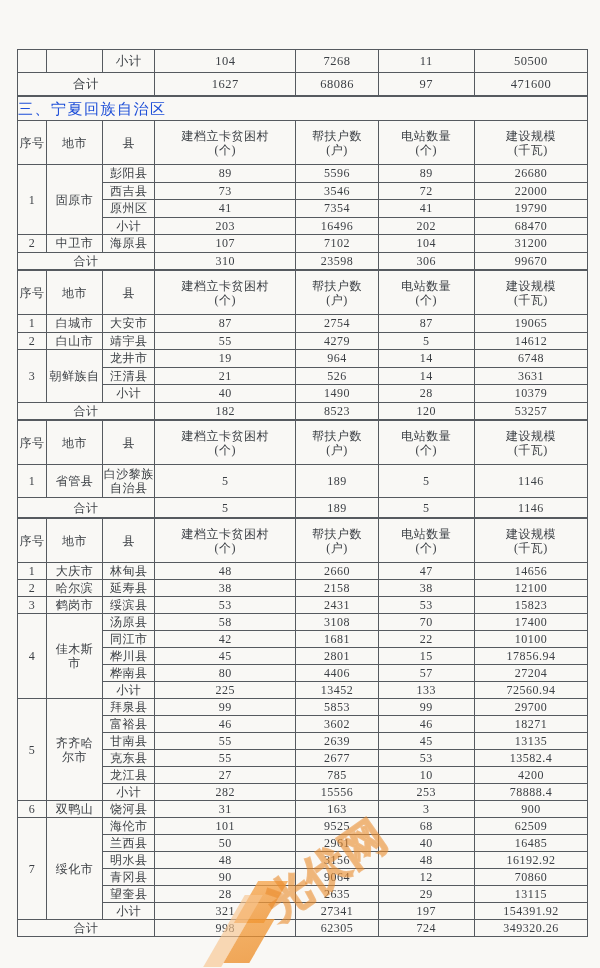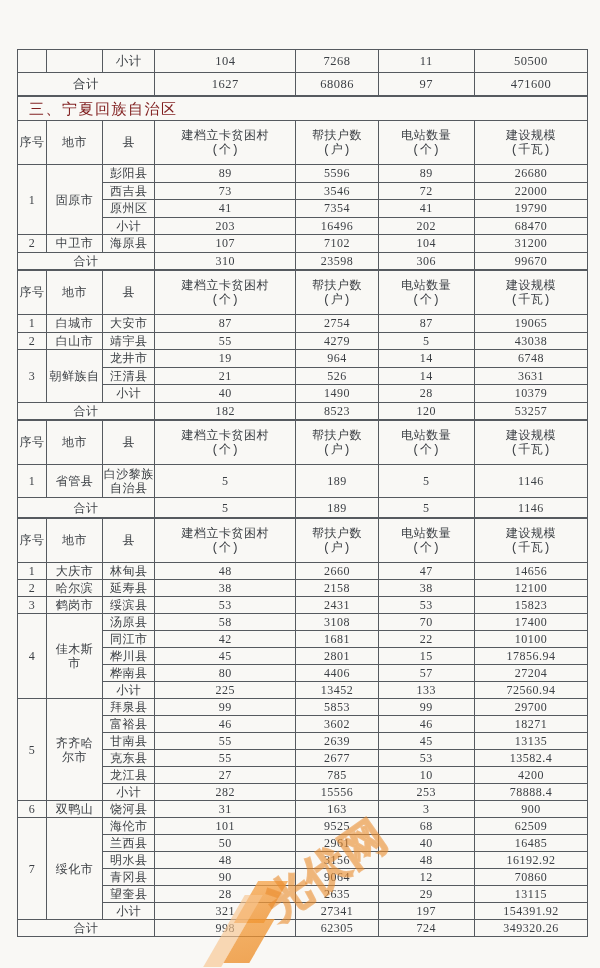--- a/index.html
+++ b/index.html
@@ -8,35 +8,35 @@
     background:#f9f8f5;
     font-family:"Liberation Serif","DejaVu Serif",serif;
     color:#3b3f44;
   }
   .page{position:absolute;inset:0;}
   #tables{position:absolute;left:17px;top:13px;width:571px;margin-top:36px;}
   .section-title{
     height:23px;line-height:24px;
     border:1px solid #565a5f;border-bottom:none;
     font-size:15px;letter-spacing:1.5px;
-    padding-left:11px;color:#7f1d1d;
+    color:#1d4ed8;
     background:transparent;
   }
   table.data-table{
     border-collapse:collapse;table-layout:fixed;width:571px;
   }
   td,th{
     border:1px solid #565a5f;
     text-align:center;vertical-align:middle;
     padding:0;font-size:12px;line-height:14px;
     white-space:pre-line;overflow:hidden;
     font-weight:normal;color:#3b3f44;
     letter-spacing:.5px;
   }
-  thead tr{height:44px;font-family:Liberation Mono, monospace;}
+  thead tr{height:44px;}
   .sec-top tr{height:23px;}
   .sec-top td{font-size:12.5px;}
   .sec-ningxia tbody tr,.sec-jilin tbody tr{height:17.5px;}
   .sec-heilongjiang tbody tr{height:17px;}
   .sec-hainan tbody tr:first-child{height:33px;}
   .sec-hainan tbody tr:last-child{height:20px;}
 
   
   .watermark{position:absolute;left:232px;top:855px;width:175px;height:113px;pointer-events:none;}
   .wm-bar{position:absolute;opacity:.75;}
@@ -196,21 +196,21 @@
             <td>87</td>
             <td>19065</td>
           </tr>
           <tr>
             <td>2</td>
             <td>白山市</td>
             <td>靖宇县</td>
             <td>55</td>
             <td>4279</td>
             <td>5</td>
-            <td>43038</td>
+            <td>14612</td>
           </tr>
           <tr>
             <td rowspan="3">3</td>
             <td rowspan="3">朝鲜族自</td>
             <td>龙井市</td>
             <td>19</td>
             <td>964</td>
             <td>14</td>
             <td>6748</td>
           </tr>

